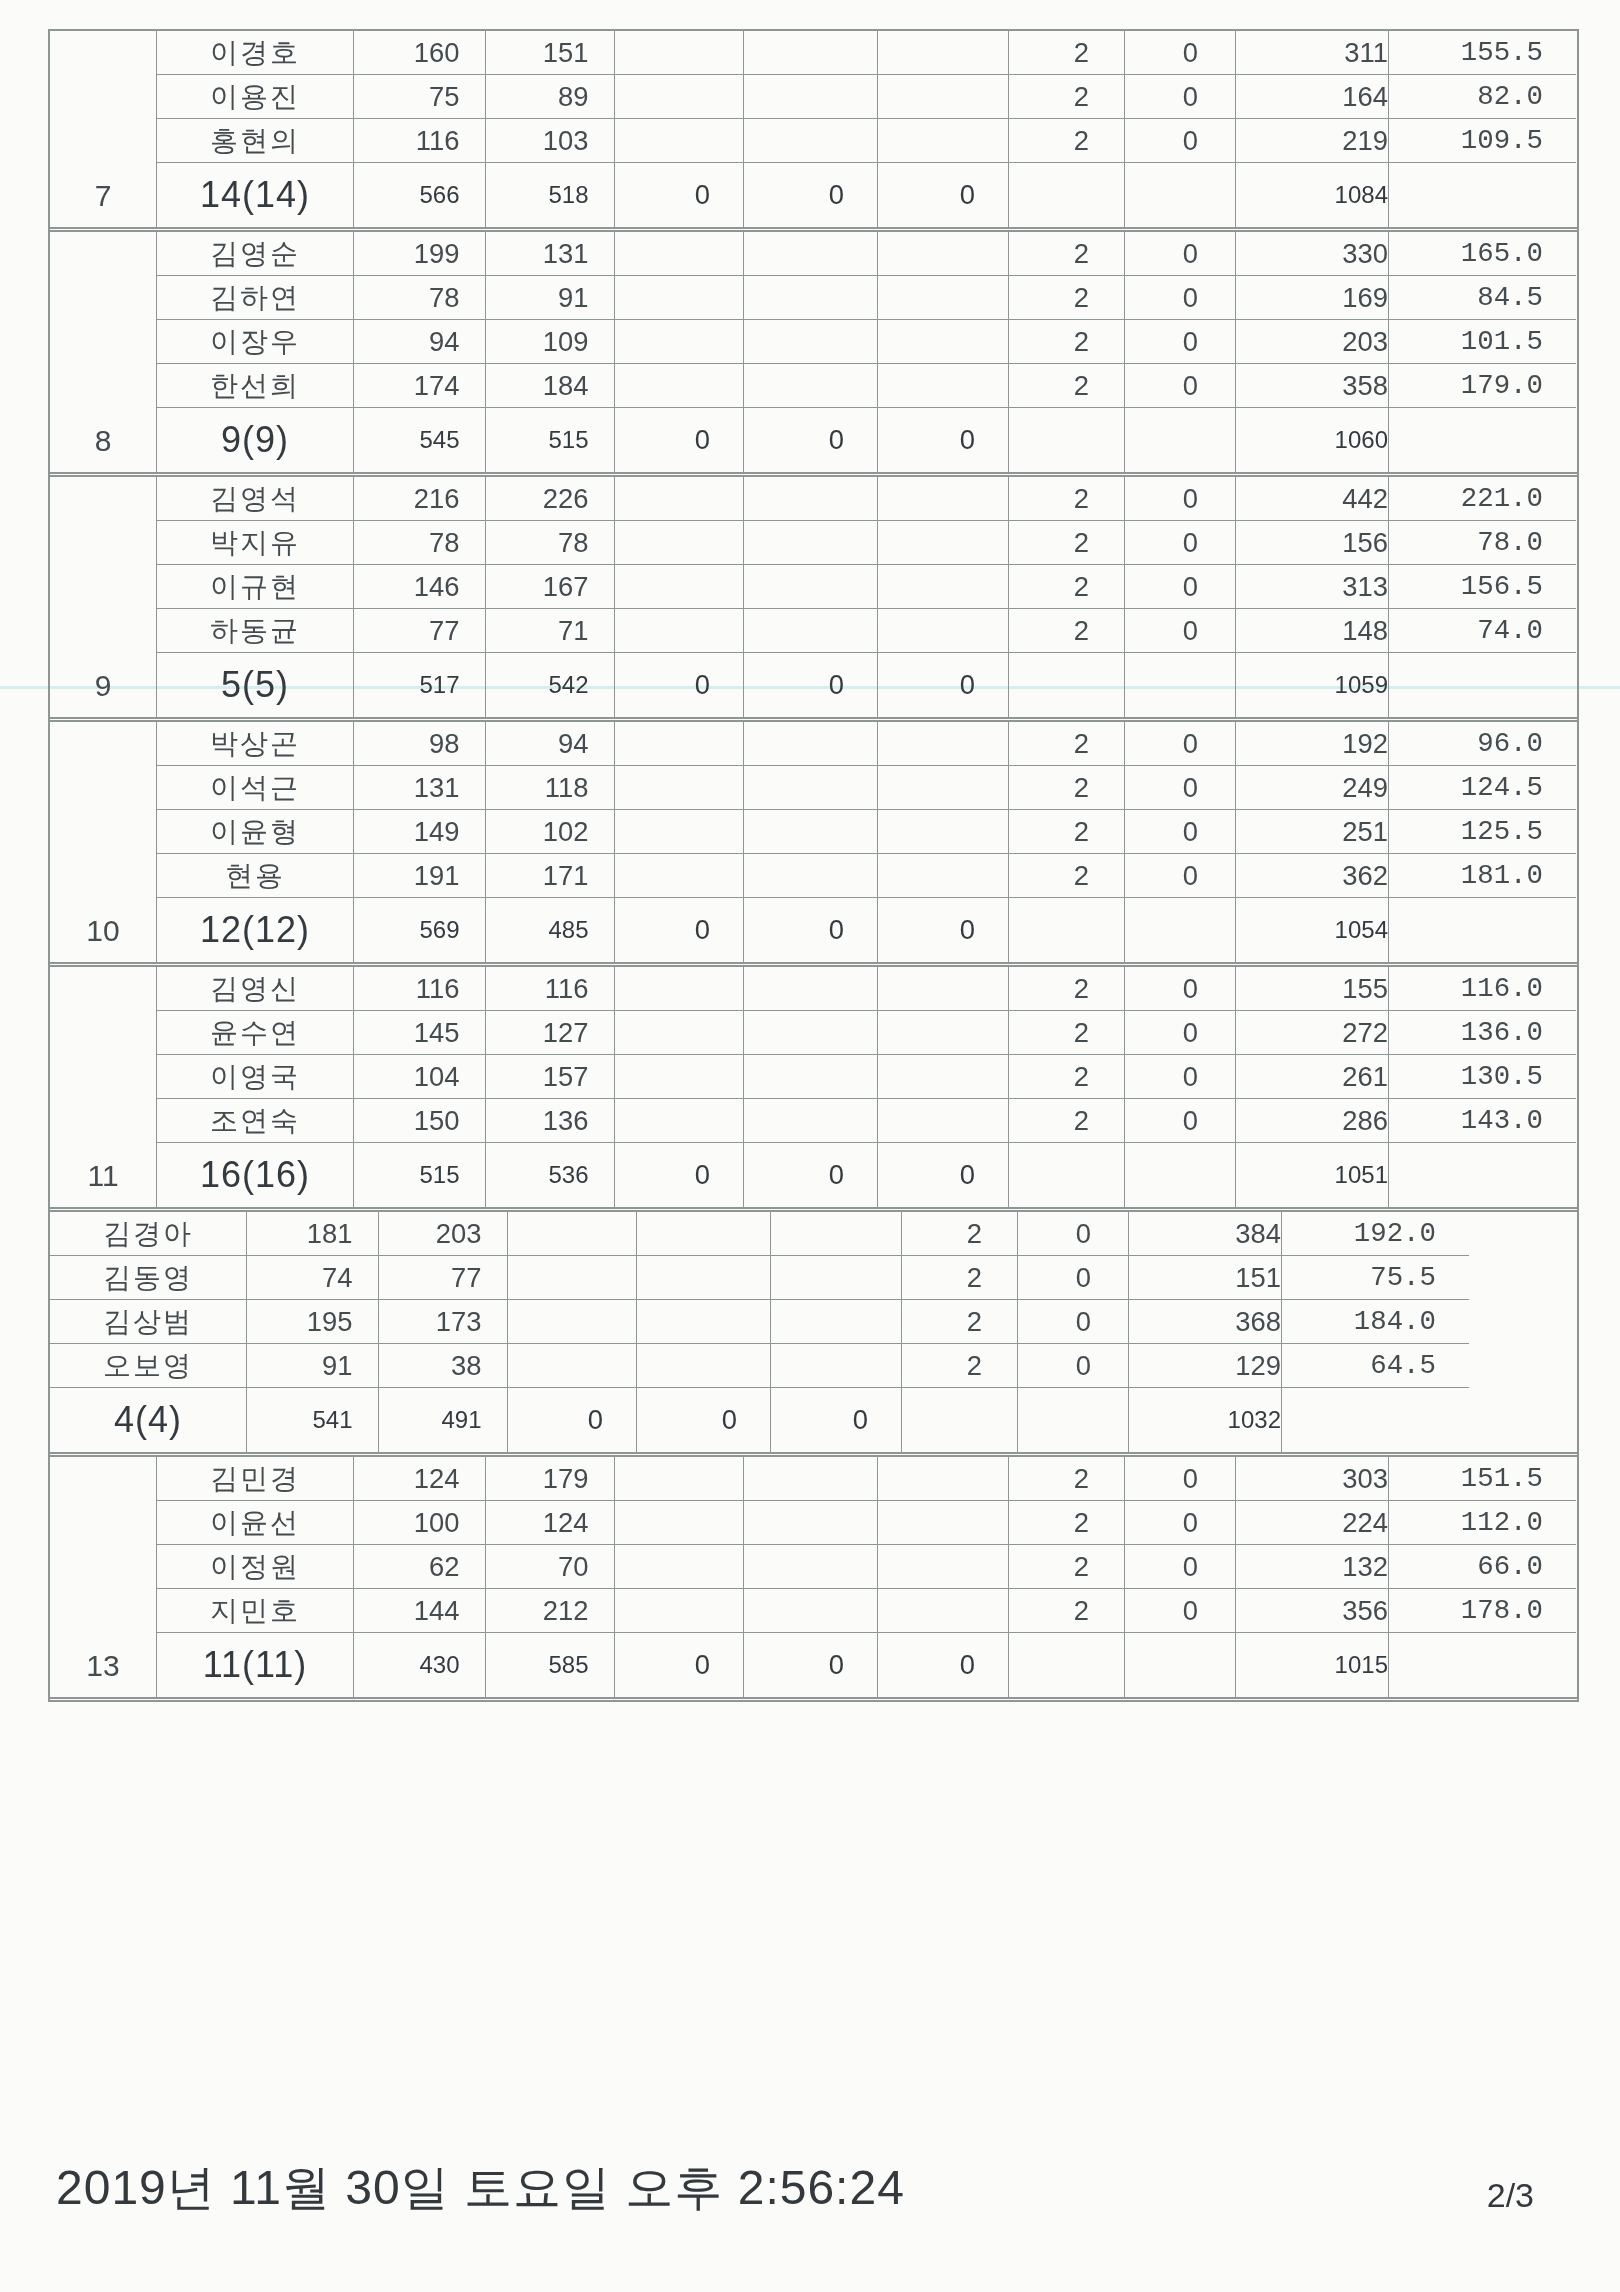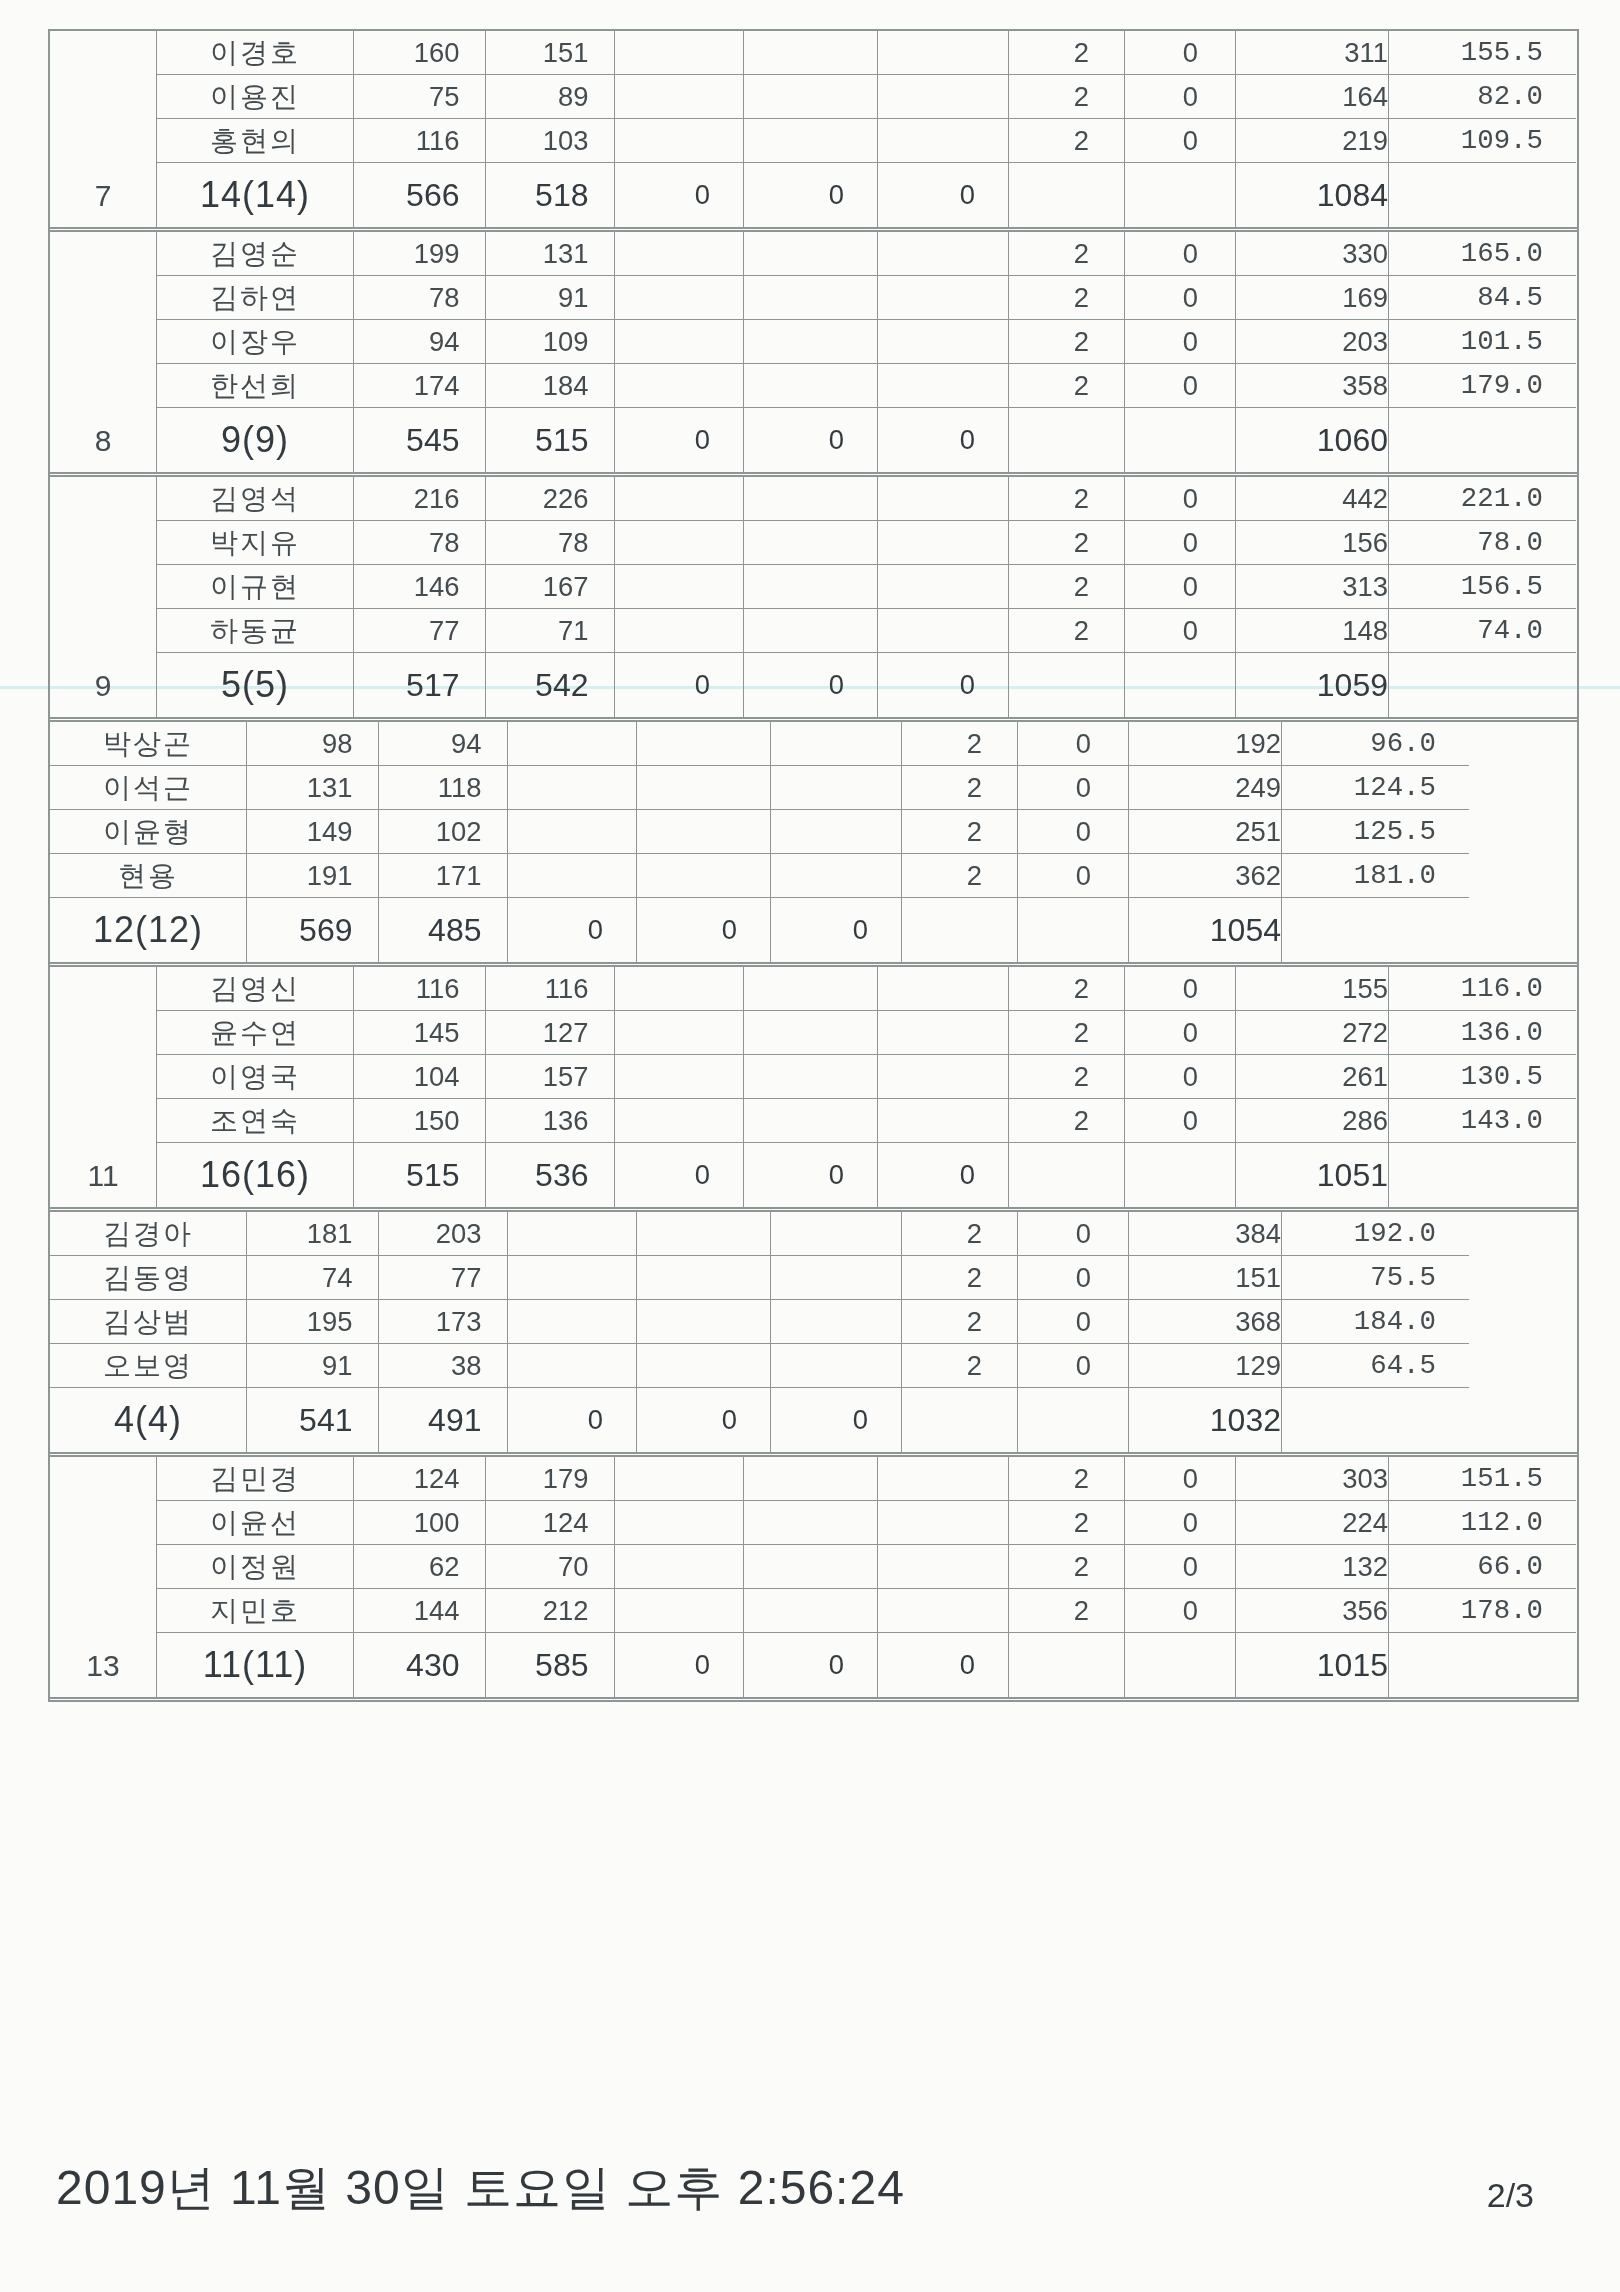--- a/index.html
+++ b/index.html
@@ -57,21 +57,21 @@
   .cell.c-name{justify-content:center;font-size:28px;letter-spacing:2px;}
   .cell.num{justify-content:flex-end;}
   .cell.c-g1,.cell.c-g2{padding-right:25.5px;}
   .cell.c-z1,.cell.c-z2,.cell.c-z3{padding-right:33px;}
   .cell.c-games{padding-right:35px;}
   .cell.c-hcp{padding-right:37px;}
   .cell.c-total{}
   .cell.c-avg{padding-right:33px;}
   .row.summary .cell{color:var(--ink-strong);}
   .row.summary .c-name{font-size:36px;letter-spacing:1px;}
-  .row.summary .c-g1,.row.summary .c-g2,.row.summary .c-total{font-size:32px;}
+  .row.summary .c-g1,.row.summary .c-g2,.row.summary .c-total{font-size:24px;}
   .footer-date{
     position:absolute;left:56px;top:2156px;
     font-size:48px;color:#33393d;letter-spacing:1px;
   }
   .page-num{
     position:absolute;left:1426px;top:2176px;width:108px;
     text-align:right;font-size:34px;color:#33393d;
   }
 </style>
 </head>
@@ -258,20 +258,21 @@
     <div class="cell num c-z2">0</div>
     <div class="cell num c-z3">0</div>
     <div class="cell num c-games"></div>
     <div class="cell num c-hcp"></div>
     <div class="cell num c-total">1059</div>
     <div class="cell num c-avg"></div>
   </div>
         </div>
   </div>
       <div class="block">
+    <div class="rank-cell">10</div>
     <div class="rows">
           <div class="row">
     <div class="cell c-name">박상곤</div>
     <div class="cell num c-g1">98</div>
     <div class="cell num c-g2">94</div>
     <div class="cell num c-z1"></div>
     <div class="cell num c-z2"></div>
     <div class="cell num c-z3"></div>
     <div class="cell num c-games">2</div>
     <div class="cell num c-hcp">0</div>

